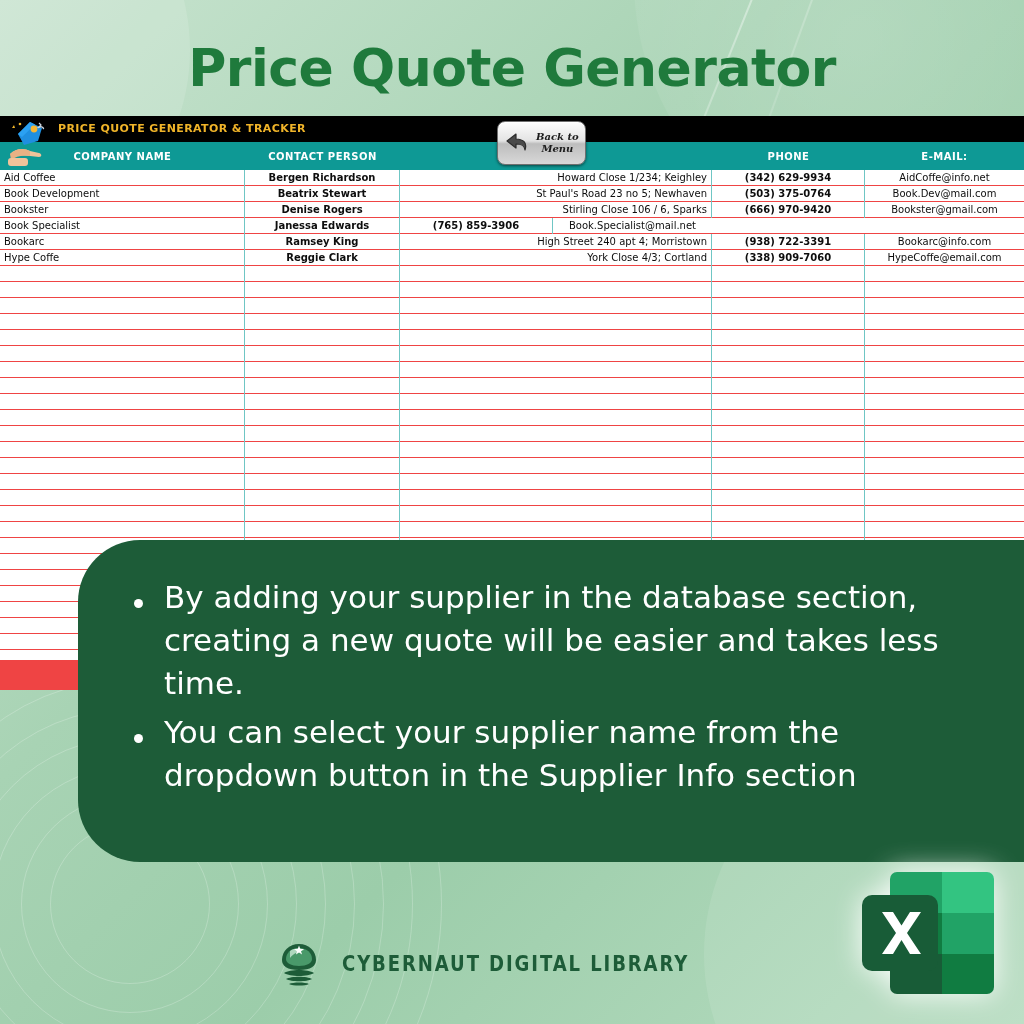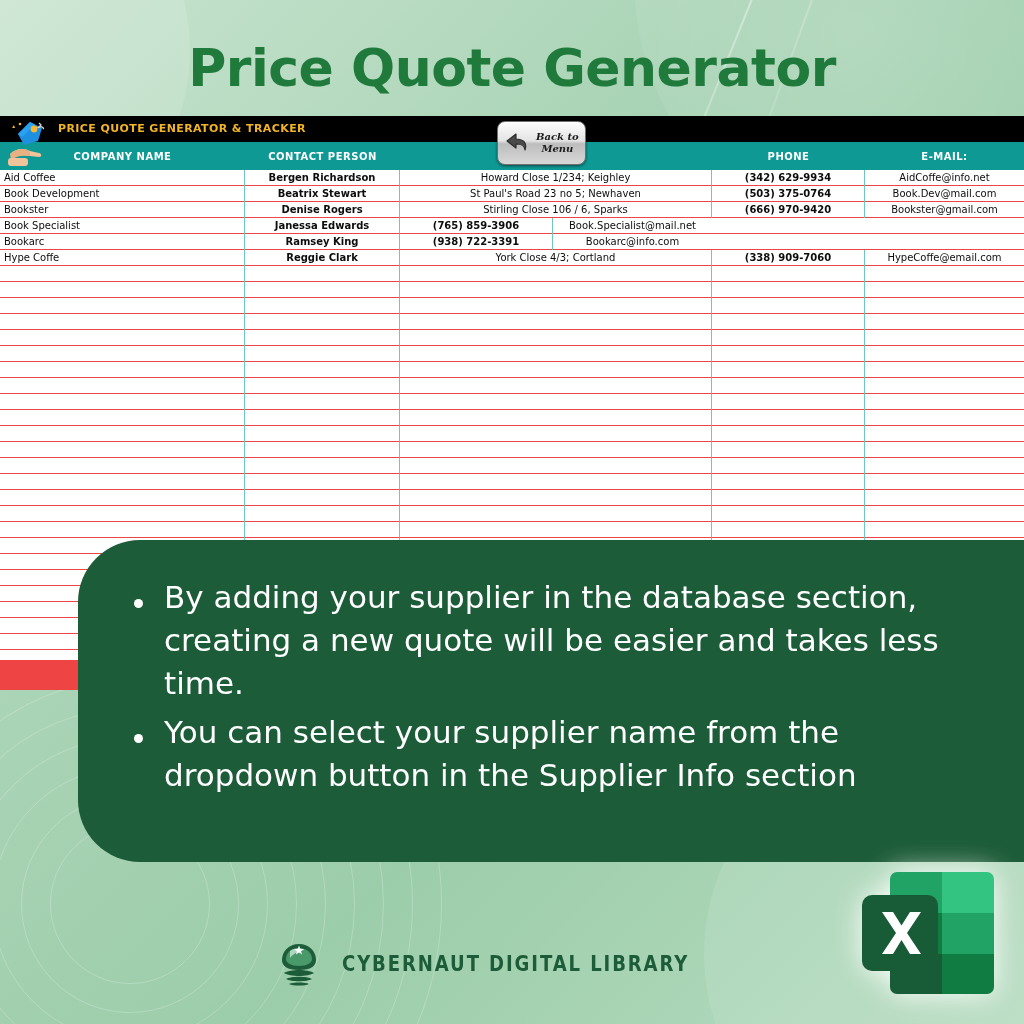--- a/index.html
+++ b/index.html
@@ -102,21 +102,21 @@
   }
   .row .cell {
     height:16px; line-height:16px;
     font-family:"DejaVu Sans", sans-serif; font-size:10px; color:#111;
     padding:0 4px; overflow:hidden; white-space:nowrap;
     border-right:1px solid #6fc6c4;
   }
   .row .cell:last-child { border-right:none; }
   .c-company  { width:245px; text-align:left; }
   .c-contact  { width:155px; text-align:center; font-weight:bold; }
-  .c-address  { width:312px; text-align:center; }
+  .c-address  { width:312px; text-align:right; }
   .c-phone    { width:153px; text-align:center; font-weight:bold; }
   .c-email    { width:159px; text-align:center; }
   .row.filled .cell { color:#0d0d0d; }
 
   
   .callout {
     position:absolute; left:78px; top:540px; width:946px; height:322px; z-index:6;
     background:#1d5c38;
     border-top-left-radius:62px; border-bottom-left-radius:62px;
     border-top-right-radius:0; border-bottom-right-radius:0;
@@ -230,20 +230,21 @@
       </div>
       <div class="row filled">
         <div class="cell c-company">Book Specialist</div>
         <div class="cell c-contact">Janessa Edwards</div>
         <div class="cell c-phone">(765) 859-3906</div>
         <div class="cell c-email">Book.Specialist@mail.net</div>
       </div>
       <div class="row filled">
         <div class="cell c-company">Bookarc</div>
         <div class="cell c-contact">Ramsey King</div>
+        <div class="cell c-address">High Street 240 apt 4; Morristown</div>
         <div class="cell c-phone">(938) 722-3391</div>
         <div class="cell c-email">Bookarc@info.com</div>
       </div>
       <div class="row filled">
         <div class="cell c-company">Hype Coffe</div>
         <div class="cell c-contact">Reggie Clark</div>
         <div class="cell c-address">York Close 4/3; Cortland</div>
         <div class="cell c-phone">(338) 909-7060</div>
         <div class="cell c-email">HypeCoffe@email.com</div>
       </div>

